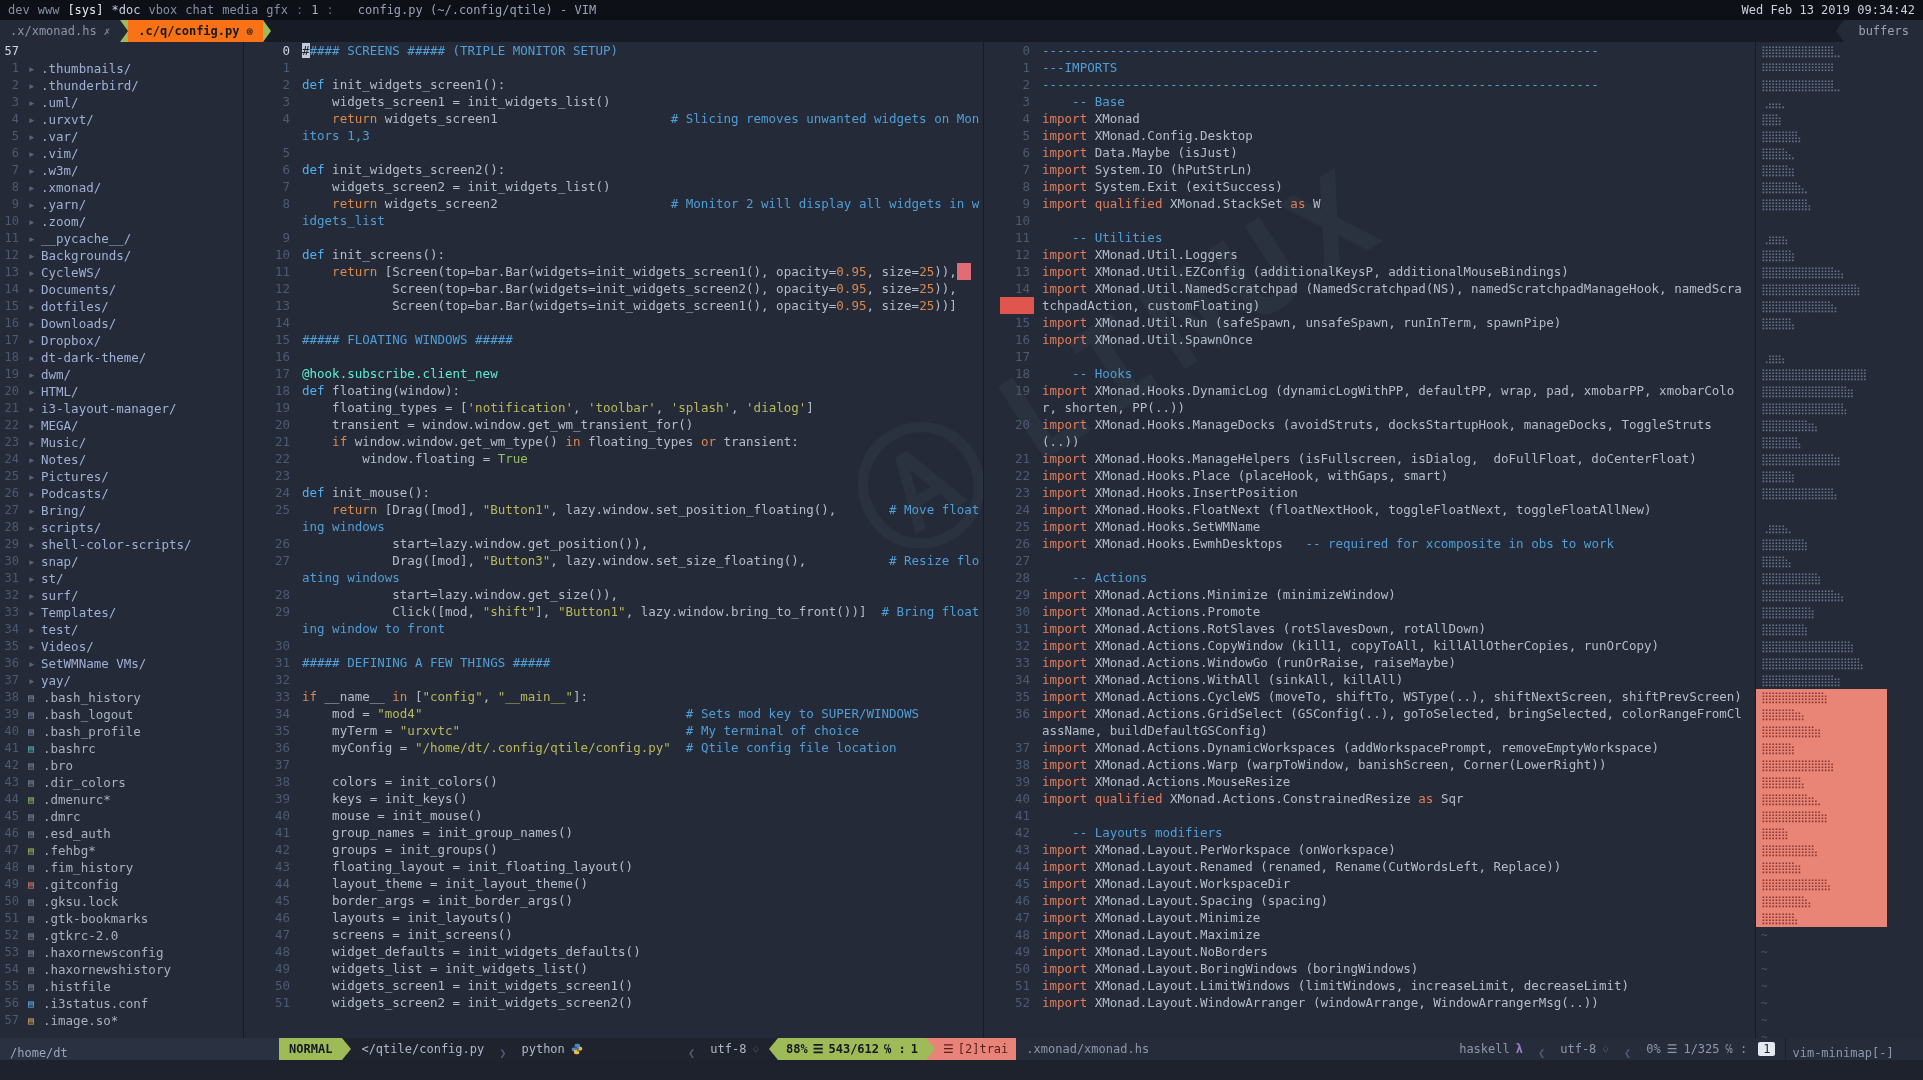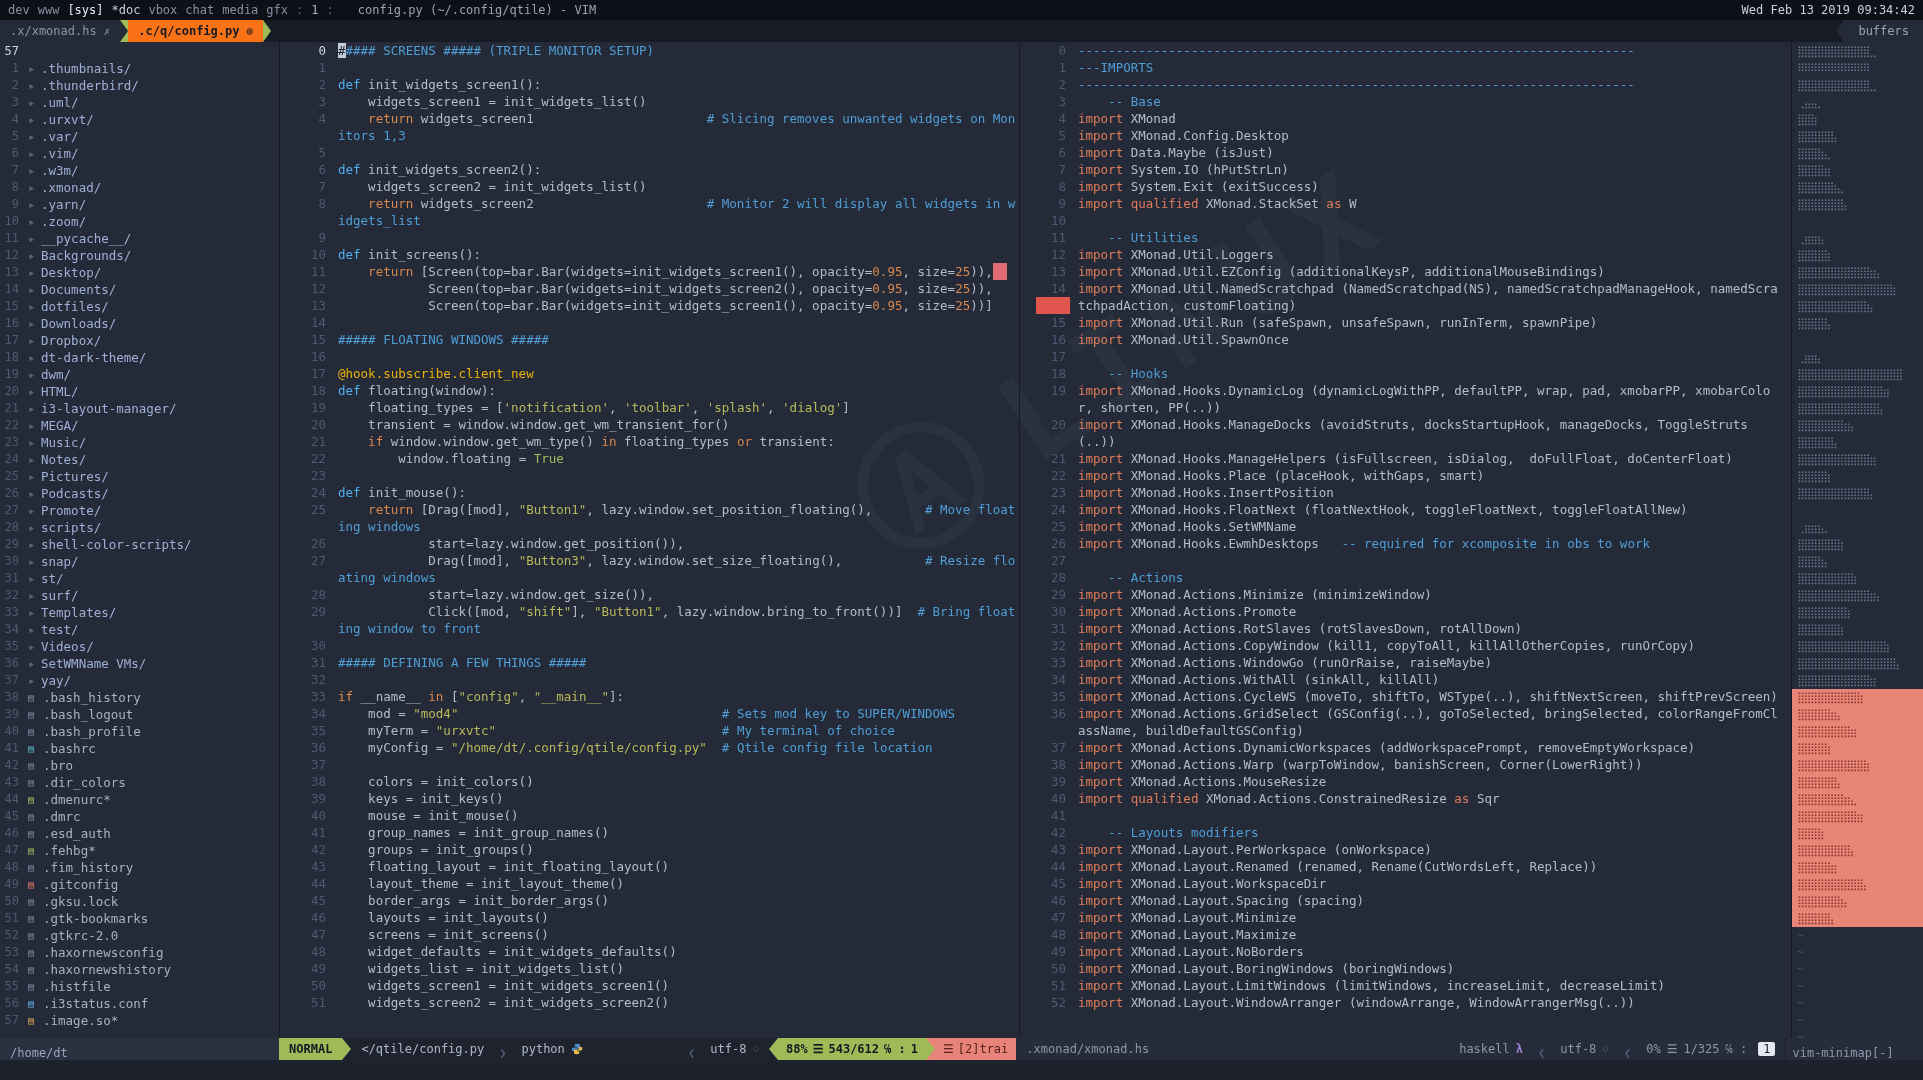--- a/index.html
+++ b/index.html
@@ -27,21 +27,21 @@
   .tri-buf{border-top:11px solid transparent;border-bottom:11px solid transparent;border-right:8px solid #242a38;margin-left:auto}
   .buffers{margin-left:0}
 
   
   .main{flex:1 1 auto;display:flex;position:relative;overflow:hidden;background:#242a37}
   .watermark{position:absolute;left:820px;top:230px;transform:rotate(-33deg);color:rgba(190,205,255,0.045);
              font-size:120px;font-weight:bold;letter-spacing:14px;pointer-events:none;white-space:nowrap}
   .watermark .wm-logo{font-size:130px;margin-right:26px}
 
   .pane{overflow:hidden;position:relative;z-index:1}
-  .tree{width:280px;border-right:1px solid #161a23;padding-top:1px}
+  .tree{width:244px;border-right:1px solid #161a23;padding-top:1px}
   #pane-config{width:740px;border-right:1px solid #161a23}
   #pane-xmonad{width:772px;border-right:1px solid #161a23}
   .minimap{width:131px;padding-top:1px}
 
   
   .trow{display:flex;height:17px;line-height:17px;align-items:center;white-space:pre}
   .trow .ln{flex:0 0 26px;text-align:right;padding-right:7px;color:#4e5a72;font-size:12px}
   .trow .ln.cur{color:#cdd5e3}
   .arrow{color:#59627a;width:15px;display:inline-block;padding-left:2px}
   .ficon{width:17px;display:inline-block;font-size:10px;padding-left:2px}
@@ -53,21 +53,21 @@
   .crow .ln{flex:0 0 58px;text-align:right;padding-right:12px;color:#4e5a72;position:relative}
   .crow .ln.cur{color:#cdd5e3}
   .crow .lt{flex:1;white-space:pre-wrap;word-break:break-all}
   #pane-config .crow .lt{padding-right:2px}
   #pane-xmonad .crow .lt{padding-right:6px}
   .tc{color:#4f9ed6}         
   .ts{color:#b8b95c}         
   .tk1{color:#51afef}        
   .tk2{color:#d9894e}        
   .tb{color:#98be65}         
-  .td{color:#eab308}         
+  .td{color:#5eead4}         
   .tn{color:#d9894e}         
   .thk{color:#df7d5b}        
   .cursor{background:#c3cbdb;color:#1d222c}
   .trail{display:inline-block;width:14px;height:17px;background:#e06c75;vertical-align:top}
   .sign{position:absolute;bottom:0;right:8px;width:34px;height:17px;background:#e0564f}
 
   
   .mrow{height:17px;line-height:17px;padding-left:5px;color:#68718a;font-size:11px;letter-spacing:-1.5px;white-space:pre;overflow:hidden}
   .mrow.hl{background:#e88577;color:#8c3732}
   .mrow.tl{color:#4a5468;letter-spacing:0}
@@ -142,35 +142,35 @@
         <div class="trow"><span class="ln">3</span><span class="arrow">▸</span><span class="dname">.uml/</span></div>
         <div class="trow"><span class="ln">4</span><span class="arrow">▸</span><span class="dname">.urxvt/</span></div>
         <div class="trow"><span class="ln">5</span><span class="arrow">▸</span><span class="dname">.var/</span></div>
         <div class="trow"><span class="ln">6</span><span class="arrow">▸</span><span class="dname">.vim/</span></div>
         <div class="trow"><span class="ln">7</span><span class="arrow">▸</span><span class="dname">.w3m/</span></div>
         <div class="trow"><span class="ln">8</span><span class="arrow">▸</span><span class="dname">.xmonad/</span></div>
         <div class="trow"><span class="ln">9</span><span class="arrow">▸</span><span class="dname">.yarn/</span></div>
         <div class="trow"><span class="ln">10</span><span class="arrow">▸</span><span class="dname">.zoom/</span></div>
         <div class="trow"><span class="ln">11</span><span class="arrow">▸</span><span class="dname">__pycache__/</span></div>
         <div class="trow"><span class="ln">12</span><span class="arrow">▸</span><span class="dname">Backgrounds/</span></div>
-        <div class="trow"><span class="ln">13</span><span class="arrow">▸</span><span class="dname">Desktop/</span></div>
+        <div class="trow"><span class="ln">13</span><span class="arrow">▸</span><span class="dname">CycleWS/</span></div>
         <div class="trow"><span class="ln">14</span><span class="arrow">▸</span><span class="dname">Documents/</span></div>
         <div class="trow"><span class="ln">15</span><span class="arrow">▸</span><span class="dname">dotfiles/</span></div>
         <div class="trow"><span class="ln">16</span><span class="arrow">▸</span><span class="dname">Downloads/</span></div>
         <div class="trow"><span class="ln">17</span><span class="arrow">▸</span><span class="dname">Dropbox/</span></div>
         <div class="trow"><span class="ln">18</span><span class="arrow">▸</span><span class="dname">dt-dark-theme/</span></div>
         <div class="trow"><span class="ln">19</span><span class="arrow">▸</span><span class="dname">dwm/</span></div>
         <div class="trow"><span class="ln">20</span><span class="arrow">▸</span><span class="dname">HTML/</span></div>
         <div class="trow"><span class="ln">21</span><span class="arrow">▸</span><span class="dname">i3-layout-manager/</span></div>
         <div class="trow"><span class="ln">22</span><span class="arrow">▸</span><span class="dname">MEGA/</span></div>
         <div class="trow"><span class="ln">23</span><span class="arrow">▸</span><span class="dname">Music/</span></div>
         <div class="trow"><span class="ln">24</span><span class="arrow">▸</span><span class="dname">Notes/</span></div>
         <div class="trow"><span class="ln">25</span><span class="arrow">▸</span><span class="dname">Pictures/</span></div>
         <div class="trow"><span class="ln">26</span><span class="arrow">▸</span><span class="dname">Podcasts/</span></div>
-        <div class="trow"><span class="ln">27</span><span class="arrow">▸</span><span class="dname">Promote/</span></div>
+        <div class="trow"><span class="ln">27</span><span class="arrow">▸</span><span class="dname">Bring/</span></div>
         <div class="trow"><span class="ln">28</span><span class="arrow">▸</span><span class="dname">scripts/</span></div>
         <div class="trow"><span class="ln">29</span><span class="arrow">▸</span><span class="dname">shell-color-scripts/</span></div>
         <div class="trow"><span class="ln">30</span><span class="arrow">▸</span><span class="dname">snap/</span></div>
         <div class="trow"><span class="ln">31</span><span class="arrow">▸</span><span class="dname">st/</span></div>
         <div class="trow"><span class="ln">32</span><span class="arrow">▸</span><span class="dname">surf/</span></div>
         <div class="trow"><span class="ln">33</span><span class="arrow">▸</span><span class="dname">Templates/</span></div>
         <div class="trow"><span class="ln">34</span><span class="arrow">▸</span><span class="dname">test/</span></div>
         <div class="trow"><span class="ln">35</span><span class="arrow">▸</span><span class="dname">Videos/</span></div>
         <div class="trow"><span class="ln">36</span><span class="arrow">▸</span><span class="dname">SetWMName VMs/</span></div>
         <div class="trow"><span class="ln">37</span><span class="arrow">▸</span><span class="dname">yay/</span></div>

